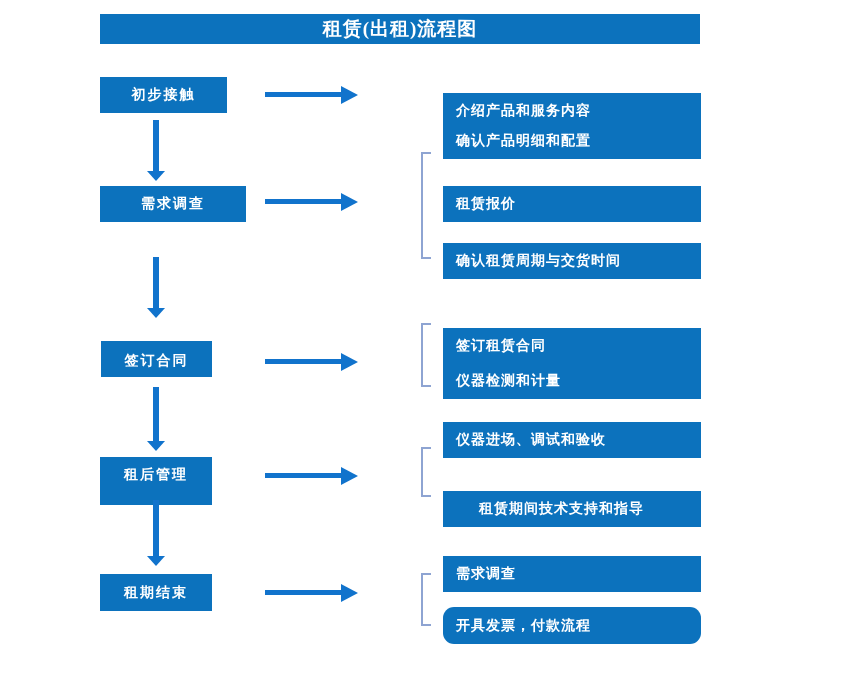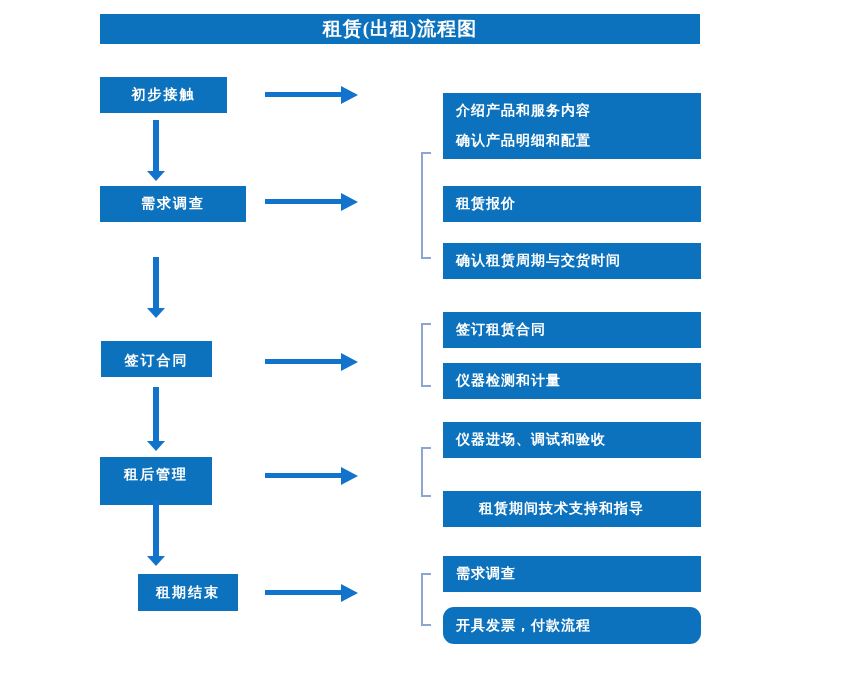--- a/index.html
+++ b/index.html
@@ -31,32 +31,32 @@
     letter-spacing: 1px;
   }
   .stage {
     text-align: center;
     letter-spacing: 2px;
   }
   .s1 { left: 100px; top: 77px;  width: 127px; height: 36px; line-height: 36px; }
   .s2 { left: 100px; top: 186px; width: 146px; height: 36px; line-height: 36px; }
   .s3 { left: 101px; top: 341px; width: 111px; height: 36px; line-height: 39px; }
   .s4 { left: 100px; top: 457px; width: 112px; height: 48px; line-height: 36px; }
-  .s5 { left: 100px; top: 574px; width: 100px; height: 37px; line-height: 37px; margin-left: 38px; }
+  .s5 { left: 100px; top: 574px; width: 112px; height: 37px; line-height: 37px; }
   .detail {
     left: 443px; width: 258px; height: 36px; line-height: 36px;
     padding-left: 13px;
     text-align: left;
     letter-spacing: 1px;
   }
   .d0 { top: 93px;  }
   .d1 { top: 123px; }
   .d2 { top: 186px; }
   .d3 { top: 243px; }
-  .d4 { top: 312px; }
+  .d4 { top: 328px; }
   .d5 { top: 363px; }
   .d6 { top: 422px; }
   .d7 { top: 491px; padding-left: 36px; }
   .d8 { top: 556px; }
   .d9 { top: 607px; height: 37px; line-height: 37px; border-radius: 11px; }
 
   
   .h-arrow {
     position: absolute;
     left: 265px;

